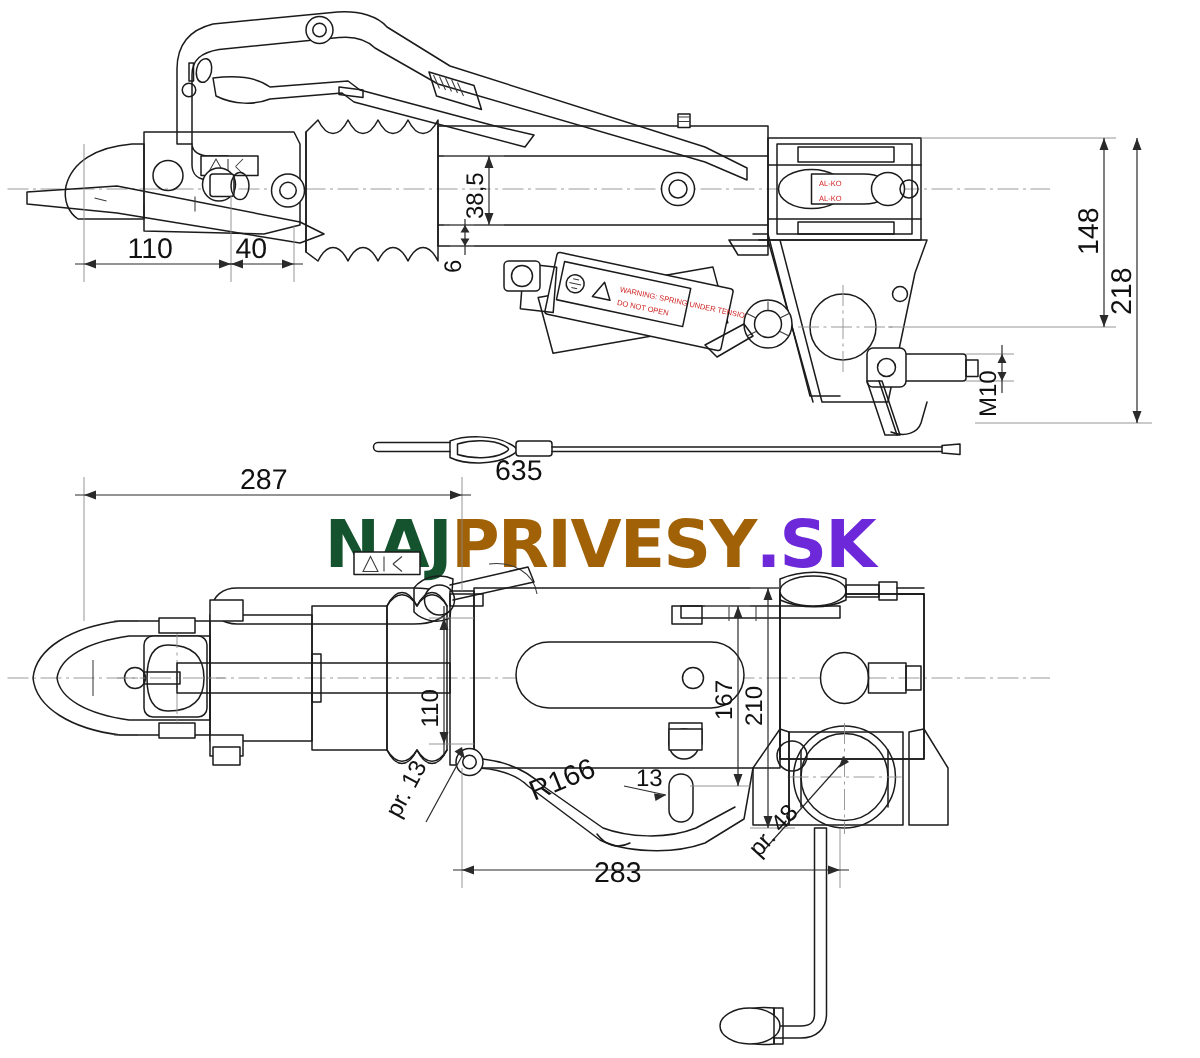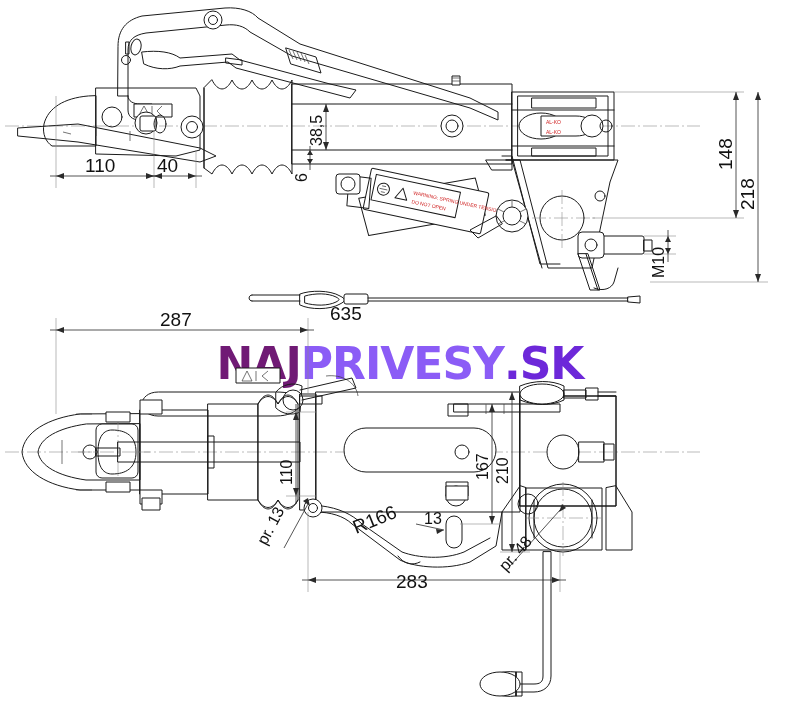--- a/index.html
+++ b/index.html
@@ -187,21 +187,21 @@
       <path class="outl" d="M300 294 C310 290 330 290 340 296 C346 299 346 301 340 304 C330 310 310 310 300 305 Z"></path>
       <path class="outl" d="M305 296 C315 293 328 293 336 297 C340 299 340 300 336 302 C328 306 315 306 305 303 Z"></path>
       <rect class="outl2" x="344" y="294" width="24" height="10" rx="2"></rect>
       <path class="outl" d="M368 298 L628 298 M368 301 L628 301"></path>
       <path class="outl" d="M628 297 L640 296 L640 303 L628 302 Z"></path>
     </g>
     <text class="dim" x="330" y="320">635</text>
   </svg>
 
   <div class="wm">
-    <span style="color:#701a75">NAJ</span><span style="color:#8b5cf6">PRIVESY</span><span style="color:#6d28d9">.SK</span>
+    <span style="color:#14532d">NAJ</span><span style="color:#a16207">PRIVESY</span><span style="color:#6d28d9">.SK</span>
   </div>
 
   <svg class="layer" viewBox="0 0 800 705">
 
     <line class="ctr" x1="5" y1="452" x2="700" y2="452"></line>
 
     <g>
       <path class="outl" d="M158 392 C148 392 142 398 142 404 C142 410 148 416 158 416 L276 416 C288 416 296 412 300 406 L300 400 C296 394 288 392 276 392 Z"></path>
       <g>
         <rect class="outl2" x="236" y="368" width="44" height="15"></rect>

